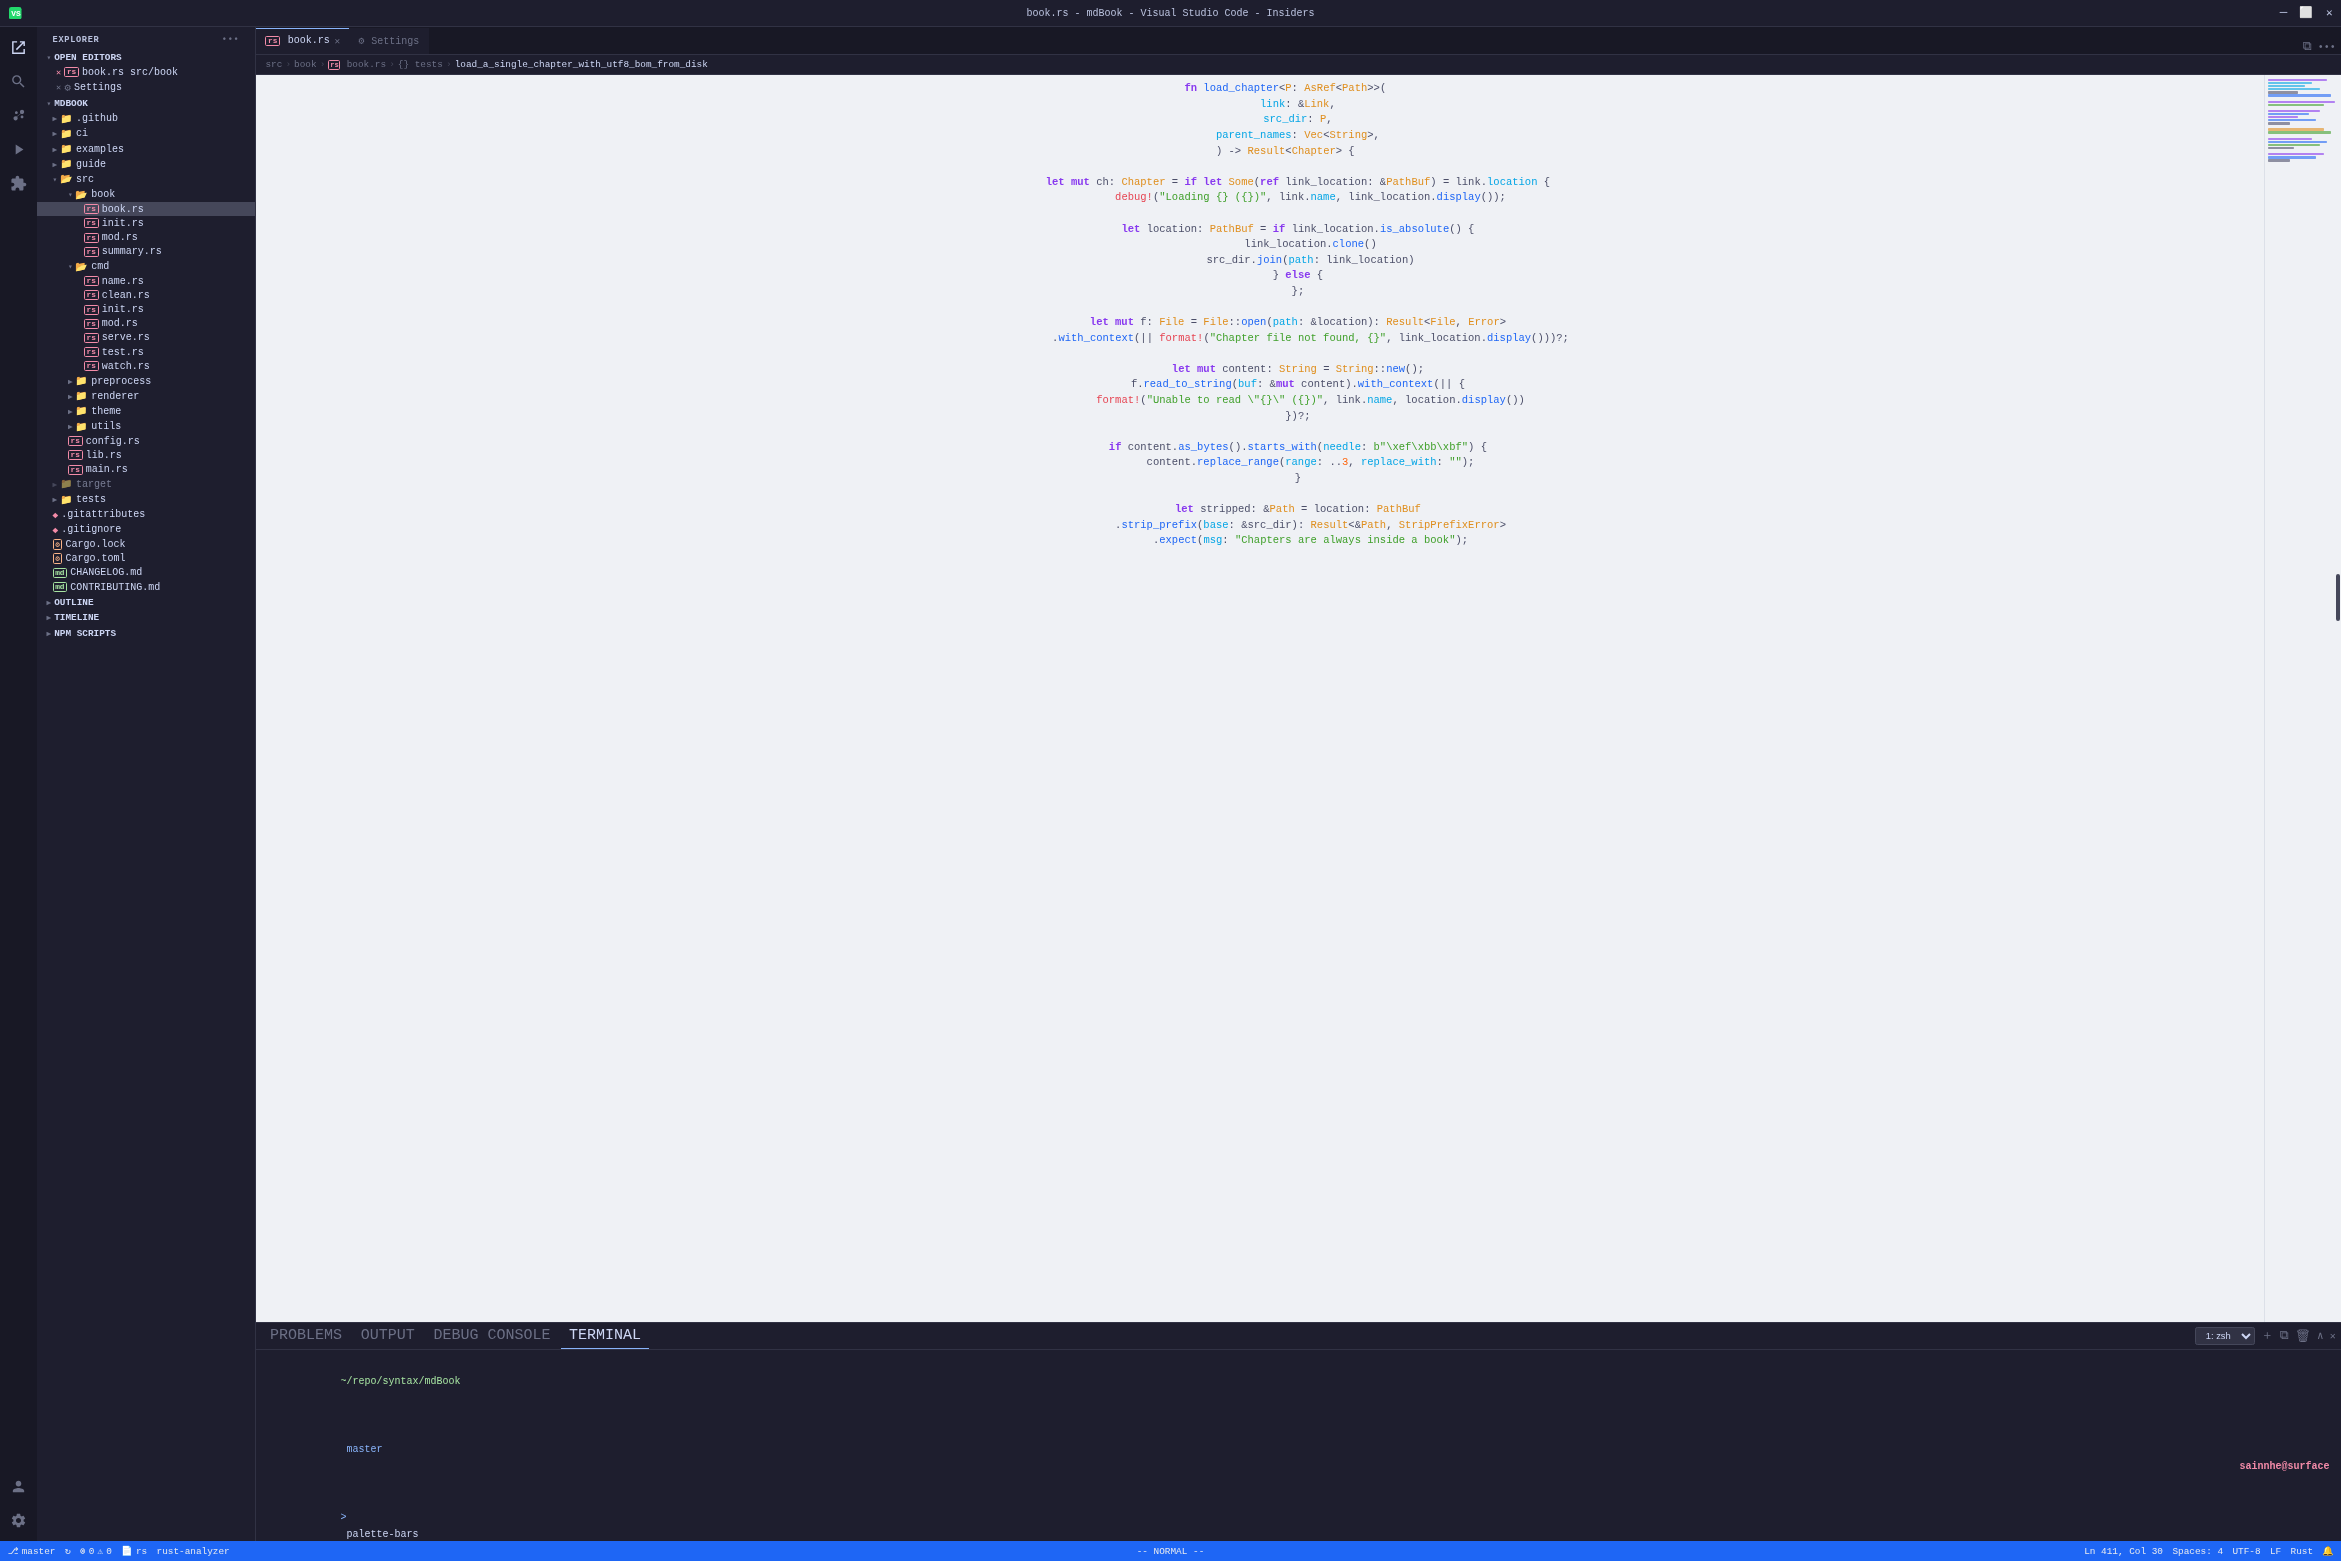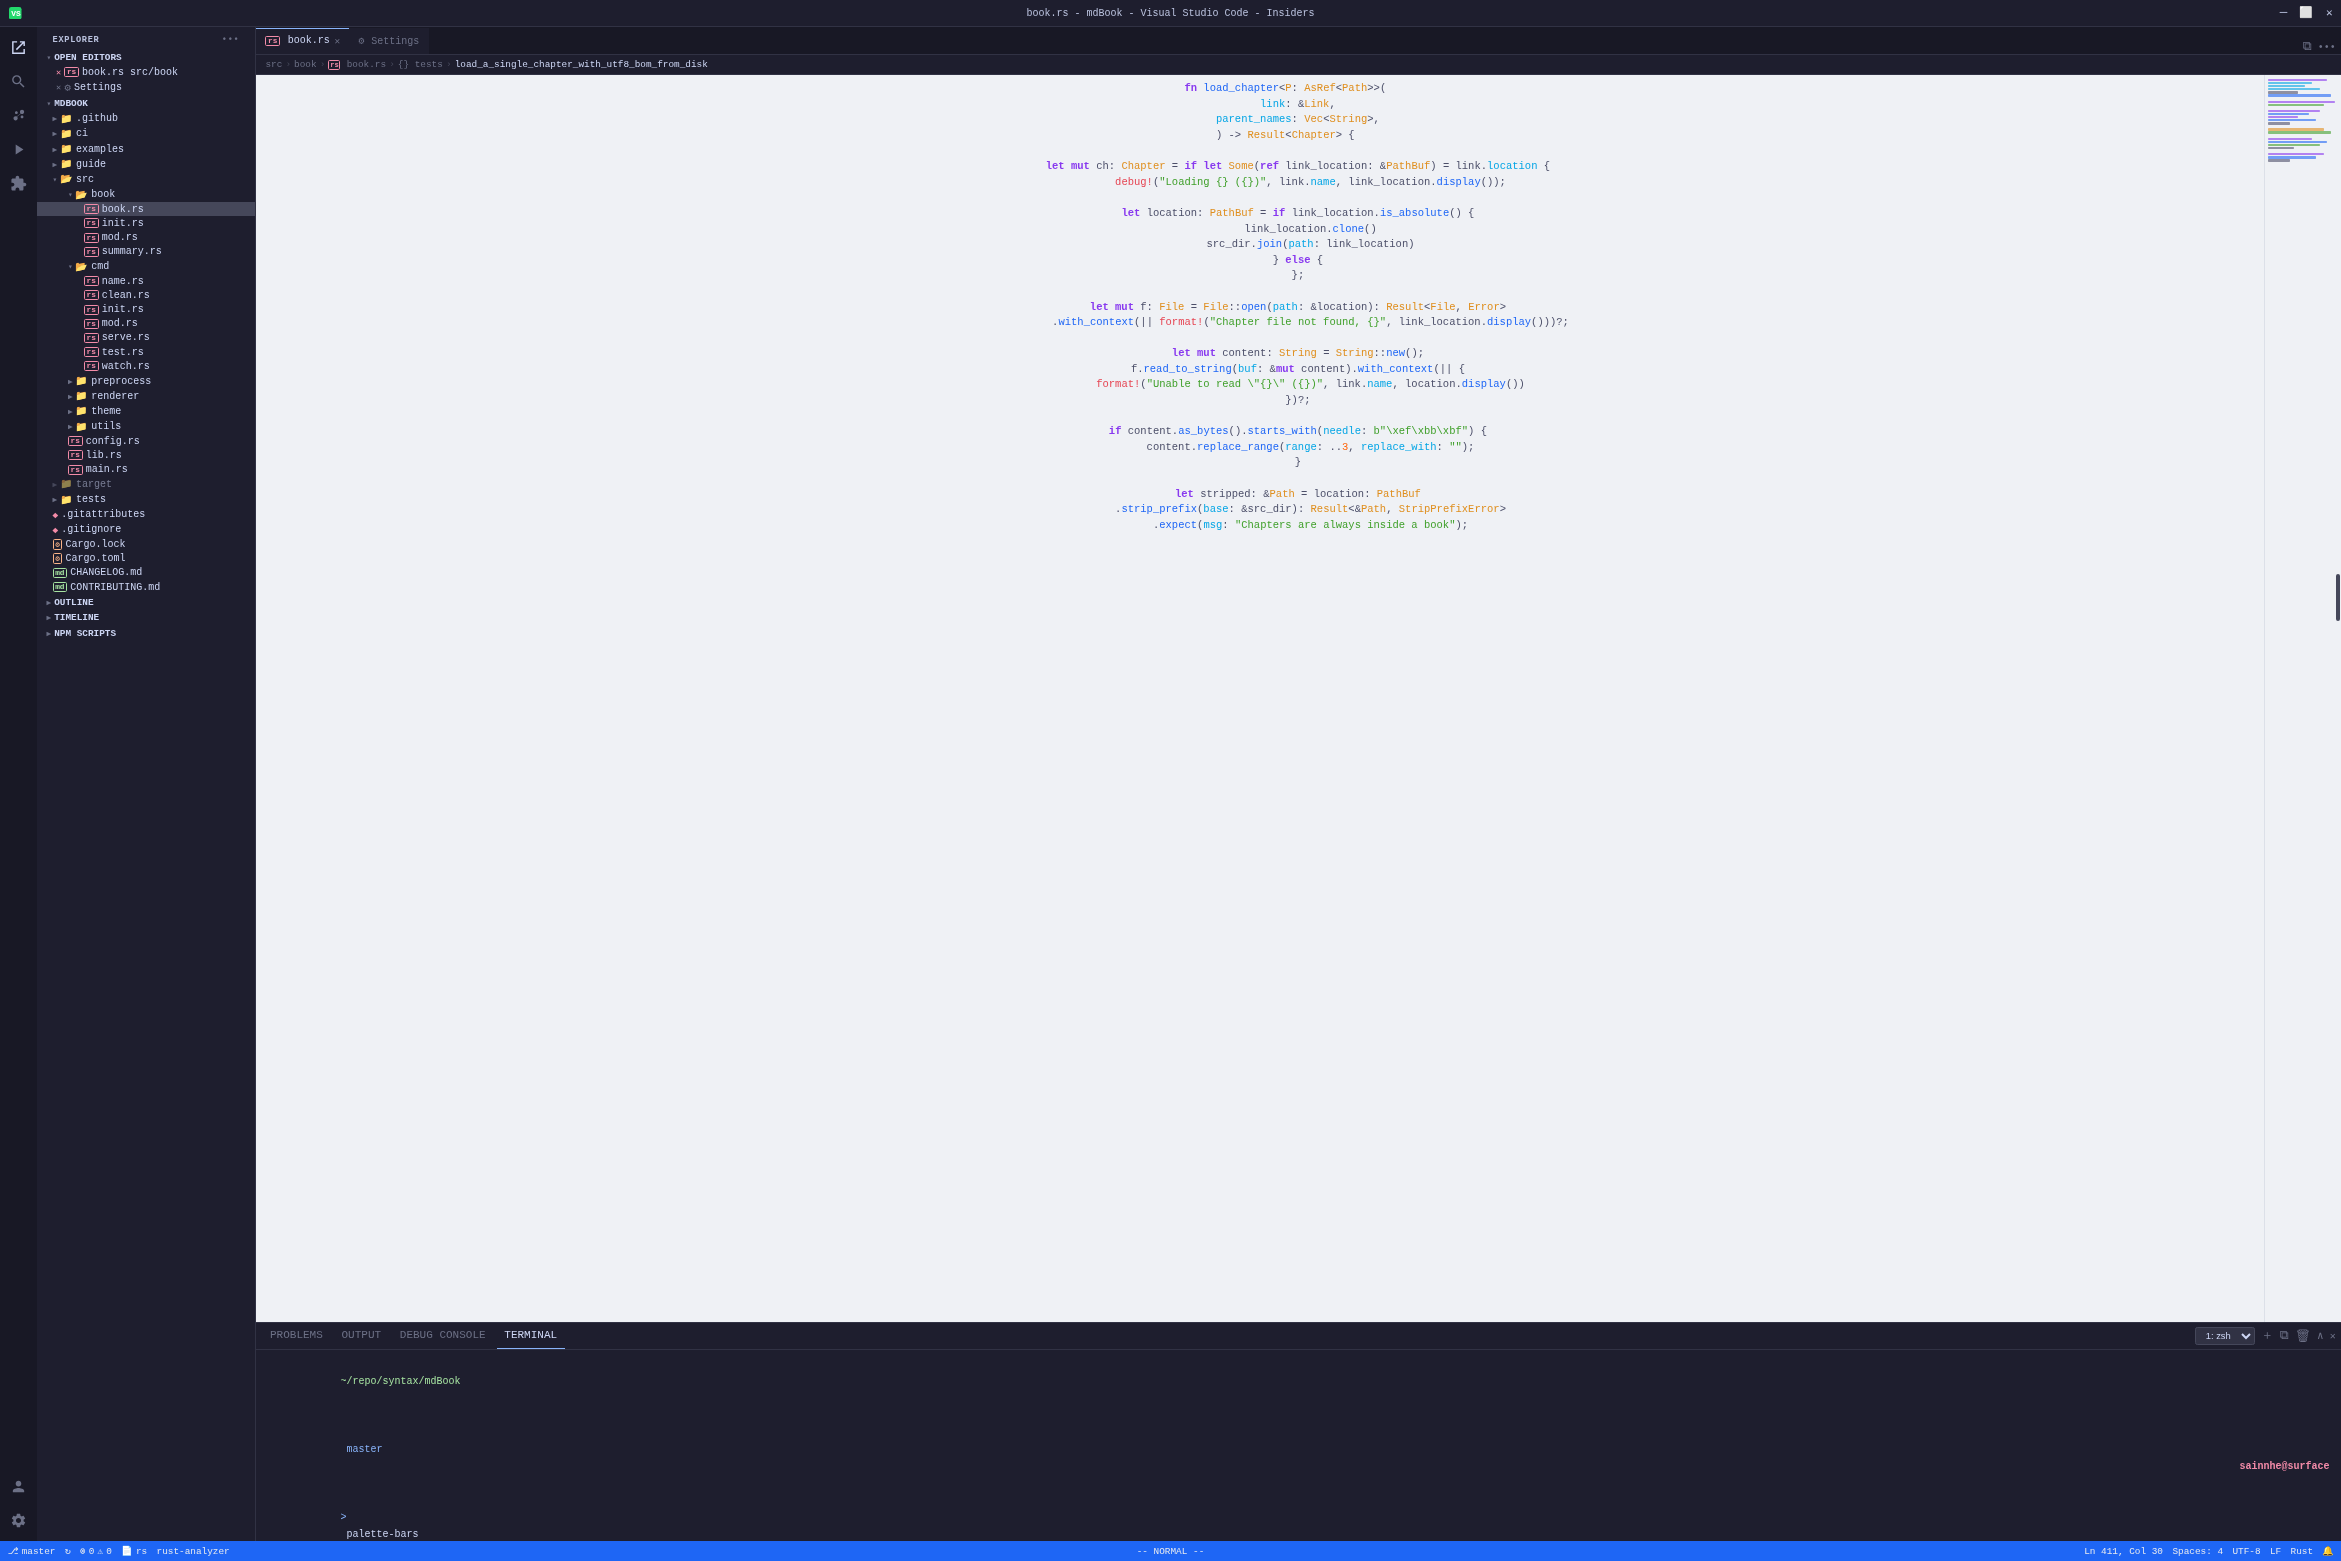--- a/index.html
+++ b/index.html
@@ -246,21 +246,21 @@
       align-items: center;
       height: 26.5px;
       border-bottom: 0.8px solid #313244;
       padding: 0 6.2px;
       gap: 3.1px;
     }
     .panel-tab {
       padding: 0 7.8px;
       height: 26.5px;
       display: flex; align-items: center;
-      font-size: 11px;
+      font-size: 15px;
       color: #6c7086;
       cursor: pointer;
       border-bottom: 1.6px solid transparent;
     }
     .panel-tab.active {
       color: #cdd6f4;
       border-bottom: 1.6px solid #89b4fa;
     }
     .panel-actions {
       margin-left: auto;
@@ -593,20 +593,24 @@
       <div class="editor-area">
         <div class="editor-main">
 
           <div class="code-line">
             <span class="line-number"></span>
             <span class="line-content">    <span class="kw">fn</span> <span class="fn-name">load_chapter</span><span class="punct">&lt;</span><span class="type">P</span><span class="punct">:</span> <span class="type">AsRef</span><span class="punct">&lt;</span><span class="type">Path</span><span class="punct">&gt;&gt;(</span></span>
           </div>
           <div class="code-line">
             <span class="line-number"></span>
             <span class="line-content">        <span class="field">link</span><span class="punct">:</span> <span class="op">&amp;</span><span class="type">Link</span><span class="punct">,</span></span>
+          </div>
+          <div class="code-line">
+            <span class="line-number"></span>
+            <span class="line-content">        <span class="field">src_dir</span><span class="punct">:</span> <span class="type">P</span><span class="punct">,</span></span>
           </div>
           <div class="code-line">
             <span class="line-number"></span>
             <span class="line-content">        <span class="field">parent_names</span><span class="punct">:</span> <span class="type">Vec</span><span class="punct">&lt;</span><span class="type">String</span><span class="punct">&gt;,</span></span>
           </div>
           <div class="code-line">
             <span class="line-number"></span>
             <span class="line-content">    <span class="punct">) -&gt;</span> <span class="type">Result</span><span class="punct">&lt;</span><span class="type">Chapter</span><span class="punct">&gt; {</span></span>
           </div>
           <div class="code-line">

